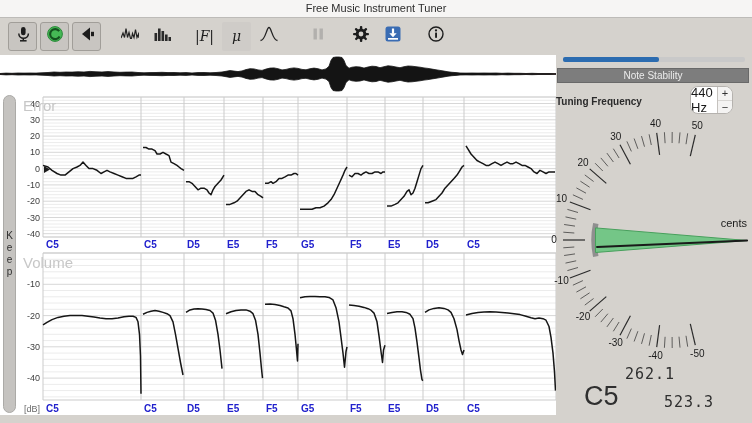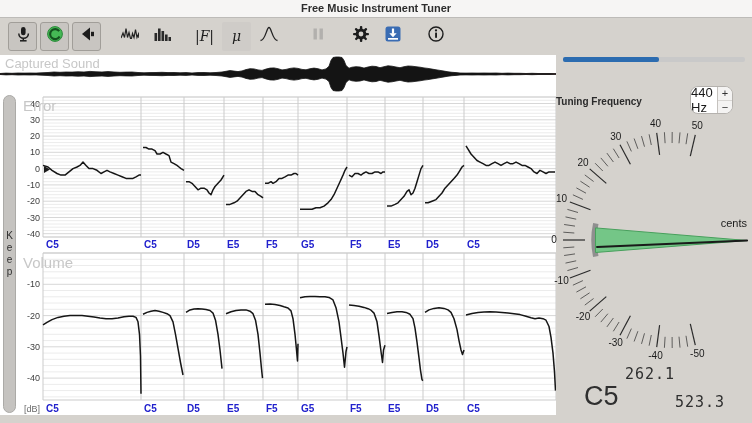--- a/index.html
+++ b/index.html
@@ -1,19 +1,19 @@
 <!DOCTYPE html>
 <html><head>
 <meta charset="utf-8">
 <style>
   html,body{margin:0;padding:0}
   body{width:752px;height:423px;background:#d5d2cd;position:relative;overflow:hidden;
        font-family:"Liberation Sans",sans-serif;-webkit-font-smoothing:antialiased}
   .titlebar{position:absolute;left:0;top:0;width:752px;height:17px;background:#f6f5f4;
-            border-bottom:1px solid #bdbbb8;text-align:center;font-size:11px;font-weight:bold;
+            border-bottom:1px solid #bdbbb8;text-align:center;font-size:11px;font-weight:normal;
             color:#2d2d2d;line-height:17px}
   .toolbar{position:absolute;left:0;top:18px;width:752px;height:36px;display:flex;
            align-items:center;padding-left:8px;gap:3px;box-sizing:border-box}
   .tbtn{width:27px;height:27px;display:flex;align-items:center;justify-content:center;
         border-radius:3px;border:1px solid transparent;flex:0 0 auto}
   .tbtn.toggled{background:#c8c5c1;border:1px solid #a19e99}
   .tbtn .glyph{font-family:"DejaVu Serif",serif;font-style:italic;font-size:14px;color:#1d1d1d;line-height:1}
   .tbtn.mu{background:#cfccc8;border-radius:2px}
   .sp8{width:8px;flex:0 0 auto}.sp14{width:14px;flex:0 0 auto}
   .media{position:absolute;left:0;top:55px;width:556px;height:360px;background:#ffffff}
@@ -41,21 +41,21 @@
   .spin .val{flex:1;font-size:13px;color:#1a1a1a;display:flex;align-items:center;justify-content:center}
   .spin .btns{width:14px;border-left:1px solid #c5c2be;display:flex;flex-direction:column}
   .spin .btns div{flex:1;font-size:11px;line-height:12px;text-align:center;color:#333;background:#f4f3f2}
   .spin .btns .up{border-bottom:1px solid #d8d6d3}
   .gauge{position:absolute;left:-10px;top:60px;width:206px;height:252px;overflow:visible}
   .gauge-label{font-size:10px;fill:#1b1b1b}
   .gauge-unit{font-size:11px;fill:#1b1b1b}
   .freq1{position:absolute;left:58px;top:310px;width:72px;text-align:center;
          font-family:"DejaVu Sans Mono",monospace;font-size:15px;color:#2f2f2f;letter-spacing:1px}
   .notebig{position:absolute;left:28px;top:326px;font-size:27px;color:#2f2f2f}
-  .freq2{position:absolute;left:108px;top:338px;width:72px;text-align:center;
+  .freq2{position:absolute;left:108px;top:338px;width:72px;text-align:left;
          font-family:"DejaVu Sans Mono",monospace;font-size:15px;color:#2f2f2f;letter-spacing:1px}
 </style>
 </head>
 <body>
 
 <div>
   <div class="titlebar">
     <span>Free Music Instrument Tuner</span>
   </div>
 
@@ -146,21 +146,20 @@
       </svg></span>
     </div>
   </div>
 
   <div class="media">
     <div class="wave-wrap">
       <svg id="wave-svg" width="556" height="38">
           <line x1="0" y1="19" x2="556" y2="19" stroke="#6b1a1a" stroke-width="1"></line>
           <path d="M0,18.5 L6,18.1 L12,18.3 L18,18.0 L24,18.1 L30,18.0 L36,18.1 L42,17.8 L48,17.5 L54,17.0 L60,17.3 L66,17.0 L72,17.1 L78,16.8 L84,17.0 L90,16.4 L96,16.8 L102,17.0 L108,16.6 L114,17.0 L120,17.3 L126,17.1 L132,17.0 L138,17.5 L144,17.8 L150,17.6 L156,17.5 L162,17.3 L168,17.6 L174,17.5 L180,17.8 L186,17.6 L192,18.0 L198,17.6 L204,17.5 L210,17.8 L216,17.5 L222,17.0 L226,16.3 L230,15.6 L234,16.1 L238,16.6 L242,15.9 L246,14.6 L250,13.7 L254,13.9 L258,14.9 L262,15.4 L266,14.1 L270,13.1 L274,12.9 L278,13.7 L282,14.9 L286,14.4 L290,13.4 L294,12.9 L298,13.4 L302,14.4 L306,14.8 L310,13.7 L314,13.1 L318,13.7 L322,14.9 L326,13.9 L329,11.3 L331,5.4 L333,2.5 L336,2.0 L339,2.0 L342,2.5 L344,5.4 L346,10.5 L349,13.2 L352,12.2 L356,11.7 L360,12.0 L364,13.1 L368,12.0 L372,11.2 L376,11.5 L380,12.7 L384,11.7 L388,10.8 L392,11.2 L396,12.0 L400,12.7 L404,11.7 L408,11.0 L412,11.2 L416,11.7 L420,12.2 L424,12.9 L428,13.4 L432,14.1 L436,14.8 L440,15.4 L444,16.1 L448,16.8 L452,17.3 L456,17.6 L460,18.0 L466,18.1 L472,18.0 L478,18.1 L484,18.0 L490,18.1 L496,18.0 L502,18.3 L508,18.1 L514,18.3 L520,18.3 L526,18.5 L532,18.3 L538,18.5 L544,18.5 L550,18.5 L556,18.7 L556,19.3 L550,19.5 L544,19.5 L538,19.5 L532,19.7 L526,19.5 L520,19.7 L514,19.7 L508,19.9 L502,19.7 L496,20.0 L490,19.9 L484,20.0 L478,19.9 L472,20.0 L466,19.9 L460,20.0 L456,20.4 L452,20.7 L448,21.2 L444,21.9 L440,22.6 L436,23.3 L432,23.9 L428,24.6 L424,25.1 L420,25.8 L416,26.3 L412,26.8 L408,27.0 L404,26.3 L400,25.3 L396,26.0 L392,26.8 L388,27.2 L384,26.3 L380,25.3 L376,26.5 L372,26.8 L368,26.0 L364,24.9 L360,26.0 L356,26.3 L352,25.8 L349,24.8 L346,27.5 L344,32.6 L342,35.5 L339,36.0 L336,36.0 L333,35.5 L331,32.6 L329,26.6 L326,24.1 L322,23.1 L318,24.3 L314,24.9 L310,24.3 L306,23.3 L302,23.6 L298,24.6 L294,25.1 L290,24.6 L286,23.6 L282,23.1 L278,24.3 L274,25.1 L270,24.9 L266,23.9 L262,22.6 L258,23.1 L254,24.1 L250,24.3 L246,23.4 L242,22.1 L238,21.4 L234,21.9 L230,22.4 L226,21.7 L222,21.0 L216,20.5 L210,20.2 L204,20.5 L198,20.4 L192,20.0 L186,20.4 L180,20.2 L174,20.5 L168,20.4 L162,20.7 L156,20.5 L150,20.4 L144,20.2 L138,20.5 L132,21.0 L126,20.9 L120,20.7 L114,21.0 L108,21.4 L102,21.0 L96,21.2 L90,21.6 L84,21.0 L78,21.2 L72,20.9 L66,21.0 L60,20.7 L54,21.0 L48,20.5 L42,20.2 L36,19.9 L30,20.0 L24,19.9 L18,20.0 L12,19.7 L6,19.9 L0,19.5 Z" fill="#141414" stroke="#141414" stroke-width="0.8"></path>
         </svg>
-      <div class="wave-title">Captured Sound</div>
     </div>
     <svg id="error-svg" width="556" height="155" style="position:absolute;left:0;top:40px">
         <line x1="43" x2="556" y1="142.0" y2="142.0" stroke="#ececec" stroke-width="1"></line>
         <line x1="43" x2="556" y1="138.7" y2="138.7" stroke="#d7d7d7" stroke-width="1"></line>
         <line x1="43" x2="556" y1="135.5" y2="135.5" stroke="#ececec" stroke-width="1"></line>
         <line x1="43" x2="556" y1="132.2" y2="132.2" stroke="#ececec" stroke-width="1"></line>
         <line x1="43" x2="556" y1="129.0" y2="129.0" stroke="#ececec" stroke-width="1"></line>
         <line x1="43" x2="556" y1="125.7" y2="125.7" stroke="#ececec" stroke-width="1"></line>
         <line x1="43" x2="556" y1="122.5" y2="122.5" stroke="#d7d7d7" stroke-width="1"></line>
         <line x1="43" x2="556" y1="119.2" y2="119.2" stroke="#ececec" stroke-width="1"></line>
@@ -312,20 +311,23 @@
       </svg>
     <div class="keep">
       <span>Keep</span>
     </div>
   </div>
 
   <div class="rpanel">
     <div class="progress">
       <div class="fill" id="stab-fill" style="width: 53%; background: rgb(44, 108, 176);"></div>
     </div>
+    <div class="stab">
+      <span>Note Stability</span>
+    </div>
     <div class="tf-label">Tuning Frequency</div>
     <div class="spin">
       <div class="val">440 Hz</div>
       <div class="btns">
         <div class="up">+</div>
         <div>−</div>
       </div>
     </div>
     <svg class="gauge" id="gauge-svg" width="206" height="252">
         <path d="M49.8 108.5 A77 77 0 0 0 49.8 141.5" fill="none" stroke="#8f8f8f" stroke-width="5.5"></path>

